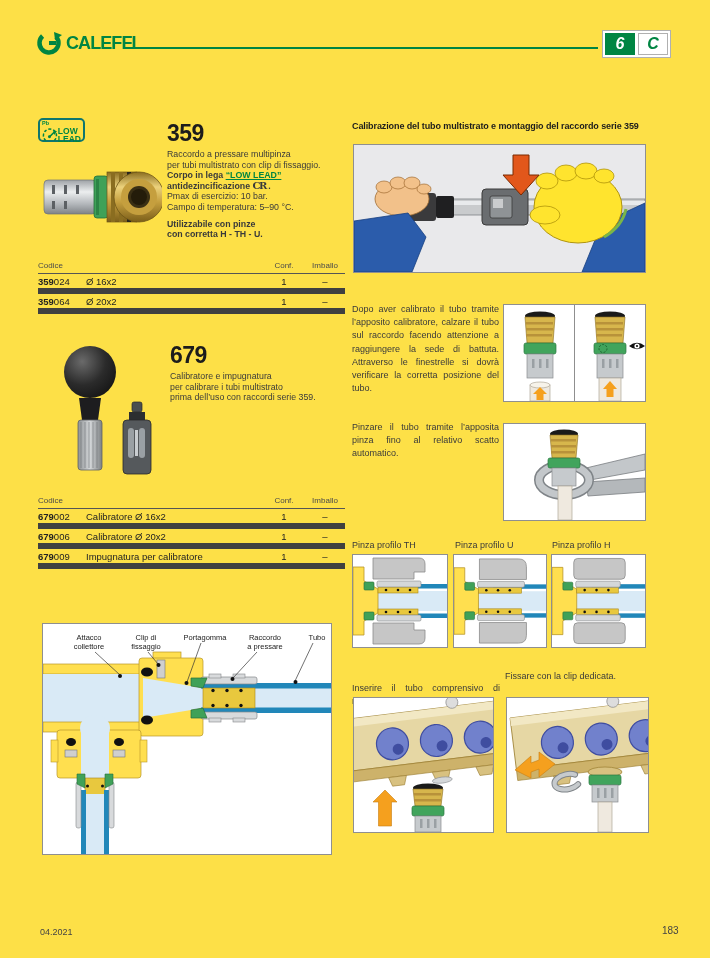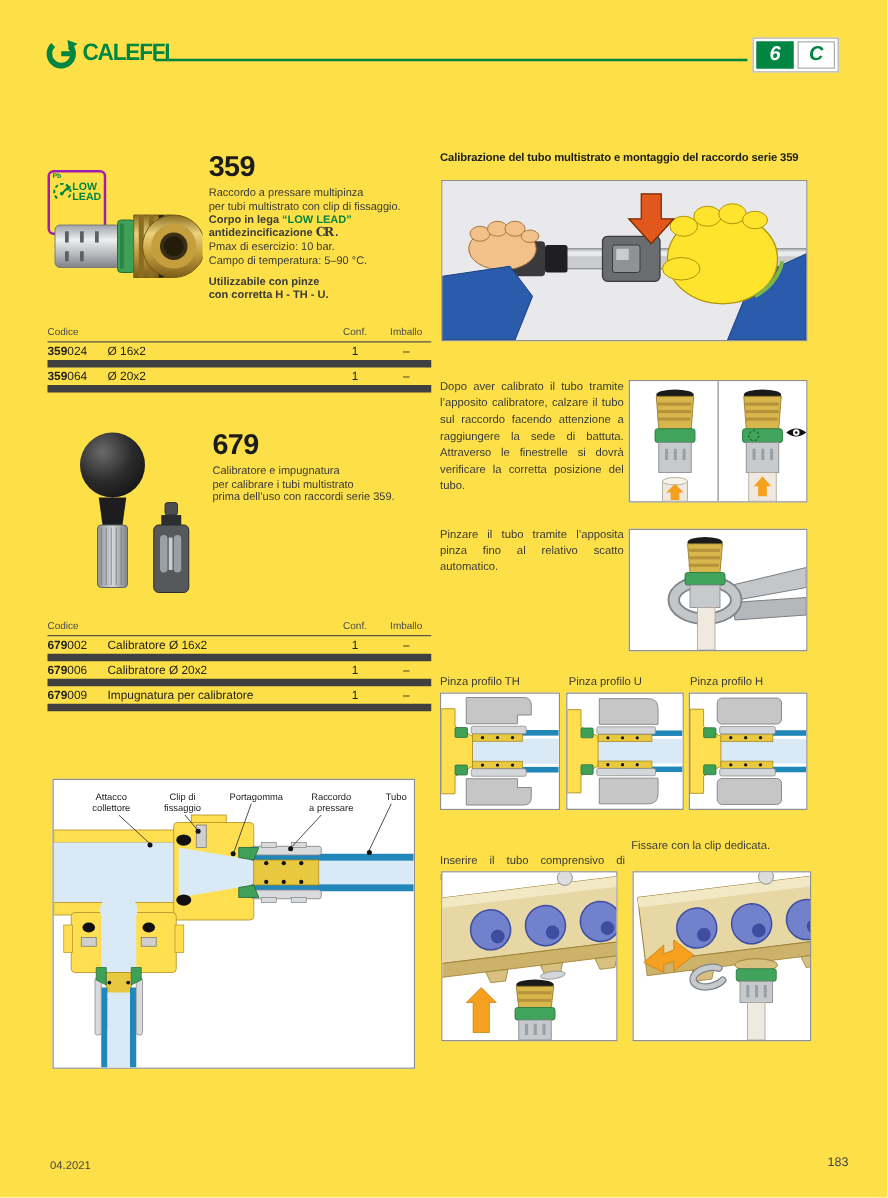--- a/index.html
+++ b/index.html
@@ -1,37 +1,37 @@
 <!DOCTYPE html>
 <html><head>
 <meta charset="utf-8">
 <style>
   html,body{margin:0;padding:0;background:#fff;}
   .page{position:relative;width:710px;height:958px;background:#fde047;overflow:hidden;
         font-family:"Liberation Sans",sans-serif;color:#2e2e2e;}
   .abs{position:absolute;}
-  .grn{color:#008542;}
+  .grn{color:#008542;text-decoration:underline;}
   .b{font-weight:bold;}
 
   
   .logo{left:36px;top:30px;display:flex;align-items:center;gap:4px;}
   .logo-text{font-size:19px;font-weight:bold;color:#008542;letter-spacing:-1px;transform:scaleX(.95);transform-origin:left;}
   .rule{left:124px;top:47px;width:474px;height:2px;background:#008542;}
   .badges{left:602px;top:30px;border:1px solid #b0b0b0;padding:2px;display:flex;gap:3px;background:#fff;}
   .badge{width:30px;height:22px;display:flex;align-items:center;justify-content:center;
          font-size:16px;font-weight:bold;font-style:italic;}
   .badge-6{background:#008542;color:#fff;}
   .badge-c{background:#fff;color:#008542;border:1px solid #b0b0b0;box-sizing:border-box;}
 
   .titlebar{left:38px;top:78px;width:645px;height:20px;background:#e7e7e7;
             display:flex;align-items:center;justify-content:center;}
   .titlebar span{color:#008542;font-weight:bold;font-size:12px;letter-spacing:.2px;}
 
   
-  .lowlead{left:38px;top:136px;width:47px;height:52px;border:2px solid #a21caf;border-radius:5px;
+  .lowlead{left:38px;top:118px;width:47px;height:24px;border:2px solid #0f766e;border-radius:5px;
            box-sizing:border-box;padding:1px 2px;}
   .lowlead .pb{font-size:5.5px;font-weight:bold;color:#008542;line-height:5px;}
   .lowlead .row{display:flex;align-items:center;}
   .lowlead .ll{font-size:8.5px;font-weight:bold;color:#008542;line-height:8.5px;}
 
   
   .h-big{font-size:23px;font-weight:bold;color:#1c1c1c;letter-spacing:-.5px;}
   .desc{font-size:8.8px;line-height:10.6px;color:#3a3a3a;white-space:nowrap;}
   .desc .gap{height:6px;}
   .dzr{font-family:"DejaVu Serif",serif;font-size:10px;letter-spacing:-1.5px;font-weight:bold;}

